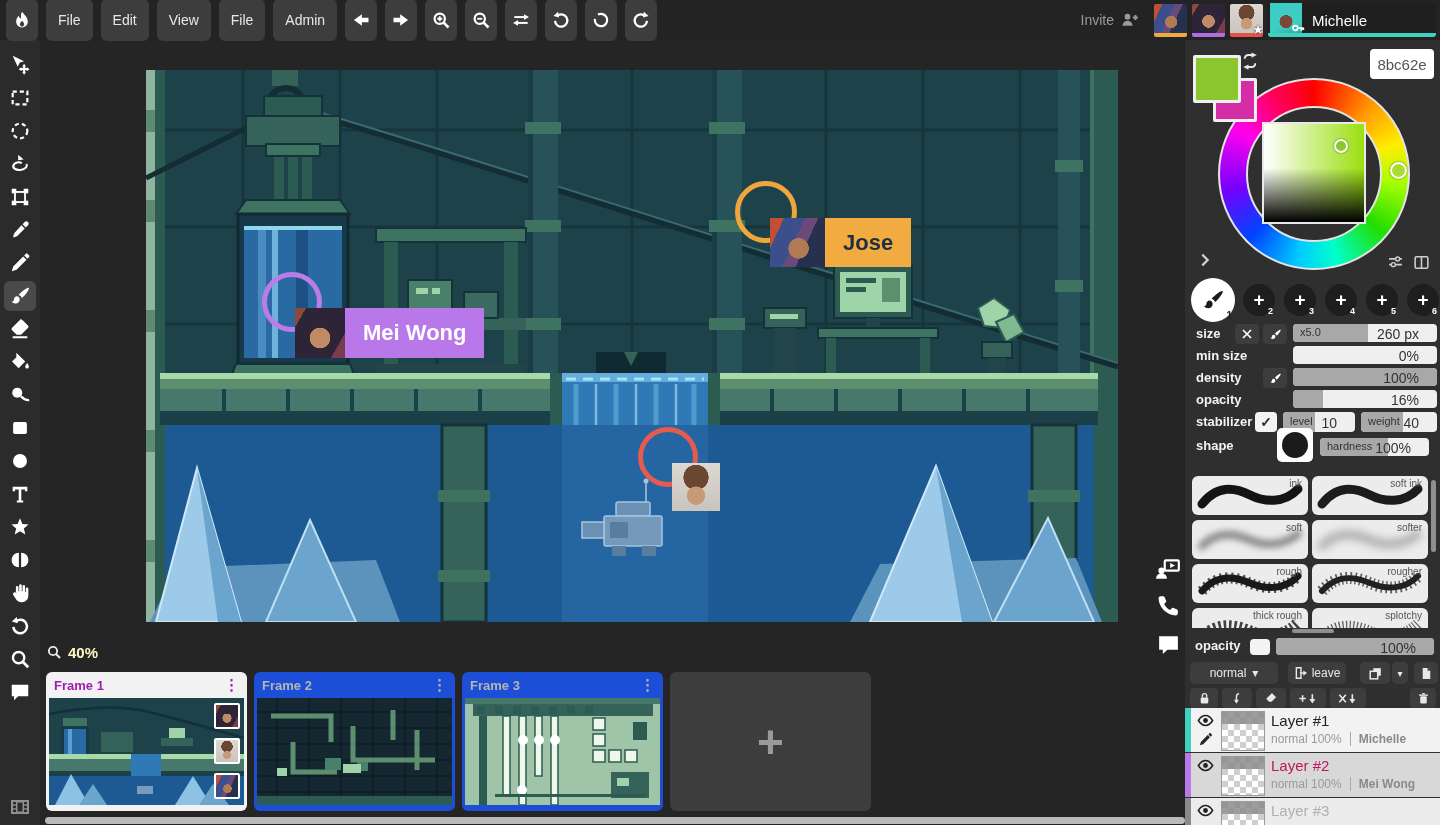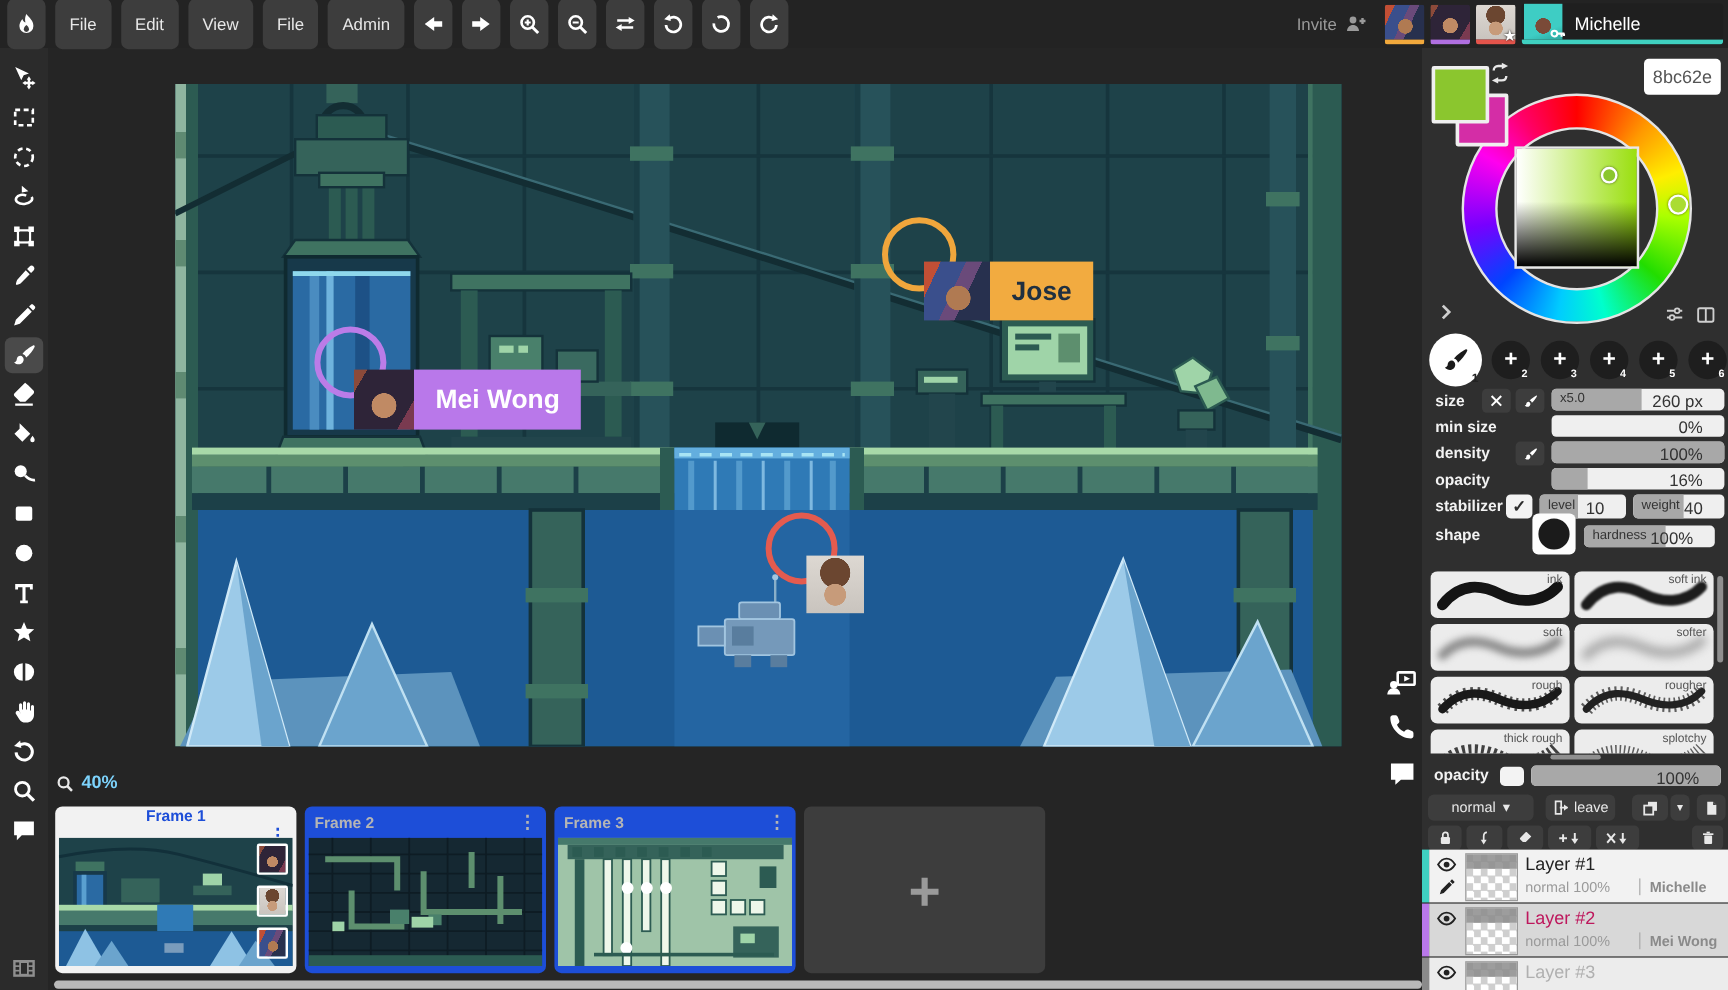--- a/index.html
+++ b/index.html
@@ -35,28 +35,28 @@
   .canvas-wrap{position:absolute;left:146px;top:70px;width:972px;height:552px;background:#1e4249;z-index:1;}
   .cursor-ring{position:absolute;border-radius:50%;z-index:6;}
   .user-flag{position:absolute;display:flex;z-index:7;}
   .user-flag .fav{width:50px;height:50px;}
   .user-flag .fname{display:flex;align-items:center;padding:0 18px;font-size:22px;font-weight:bold;}
 
   
   .side-ic{position:absolute;width:26px;height:26px;z-index:20;}
 
   
-  .zoomind{position:absolute;left:46px;top:644px;display:flex;align-items:center;gap:6px;color:#7dd3fc;
+  .zoomind{position:absolute;left:46px;top:644px;display:flex;gap:6px;color:#fef9c3;
            font-size:15px;font-weight:bold;z-index:10;}
   .fcard{position:absolute;top:672px;width:201px;height:139px;border-radius:6px;overflow:hidden;z-index:10;}
   .fcard .fhead{height:26px;display:flex;align-items:center;padding:0 8px;font-size:13px;font-weight:bold;}
   .fcard .fhead .kb{margin-left:auto;font-size:15px;}
   .fcard .fthumb{position:relative;margin:0 3px 3px 3px;height:107px;overflow:hidden;}
   .fsel{background:#f2f2f2;}
-  .fsel .fhead{color:#1d4ed8;flex-direction:column;}
+  .fsel .fhead{color:#a21caf;}
   .fdark{background:#1d4ed8;}
   .fdark .fhead{color:#b5b5b5;}
   .addcard{background:#3d3d3d;display:flex;align-items:center;justify-content:center;color:#9a9a9a;font-size:46px;font-weight:bold;}
   .miniav{position:absolute;width:22px;height:22px;border:2px solid #fff;border-radius:2px;right:4px;}
   .bscroll{position:absolute;left:45px;top:817px;width:1140px;height:7px;background:#b9b9b9;border-radius:4px;z-index:10;}
 
   
   .rpanel{position:absolute;left:1185px;top:40px;width:255px;height:785px;background:#2f2f2f;z-index:35;}
   .sw{position:absolute;border:3px solid #efefef;border-radius:2px;}
   .hexbox{position:absolute;left:185px;top:9px;width:64px;height:30px;background:#fff;border-radius:4px;
@@ -106,21 +106,21 @@
   .layers{position:absolute;left:0;top:668px;width:255px;height:117px;}
   .lrow{position:absolute;left:0;width:255px;height:44px;display:flex;}
   .lstrip{width:6px;height:100%;}
   .lbody{position:relative;flex:1;}
   .leye{position:absolute;left:6px;top:5px;}
   .lpen{position:absolute;left:7px;top:24px;}
   .lthumb{position:absolute;left:30px;top:3px;width:42px;height:38px;border:1px solid #9a9a9a;
     background-image:conic-gradient(#fff 90deg,#cfcfcf 0 180deg,#fff 0 270deg,#cfcfcf 0);background-size:12px 12px;}
   .lthumb i{position:absolute;left:0;top:0;right:0;height:12px;background:rgba(140,140,140,.85);display:block;}
   .lname{position:absolute;left:80px;top:4px;font-size:15px;}
-  .linfo{position:absolute;left:80px;top:24px;font-size:12px;color:#9a9a9a;display:flex;align-items:center;gap:24px;}
+  .linfo{position:absolute;left:80px;top:24px;font-size:12px;color:#9a9a9a;display:flex;align-items:center;gap:8px;}
   .linfo .own{font-weight:bold;color:#8a8a8a;border-left:1px solid #aaa;padding-left:8px;}
 </style>
 </head>
 <body>
 
 <div id="root">
 
   <div class="topbar">
     <div class="tb-btn logo-btn">
       <svg width="20" height="20" viewBox="0 0 24 24">

